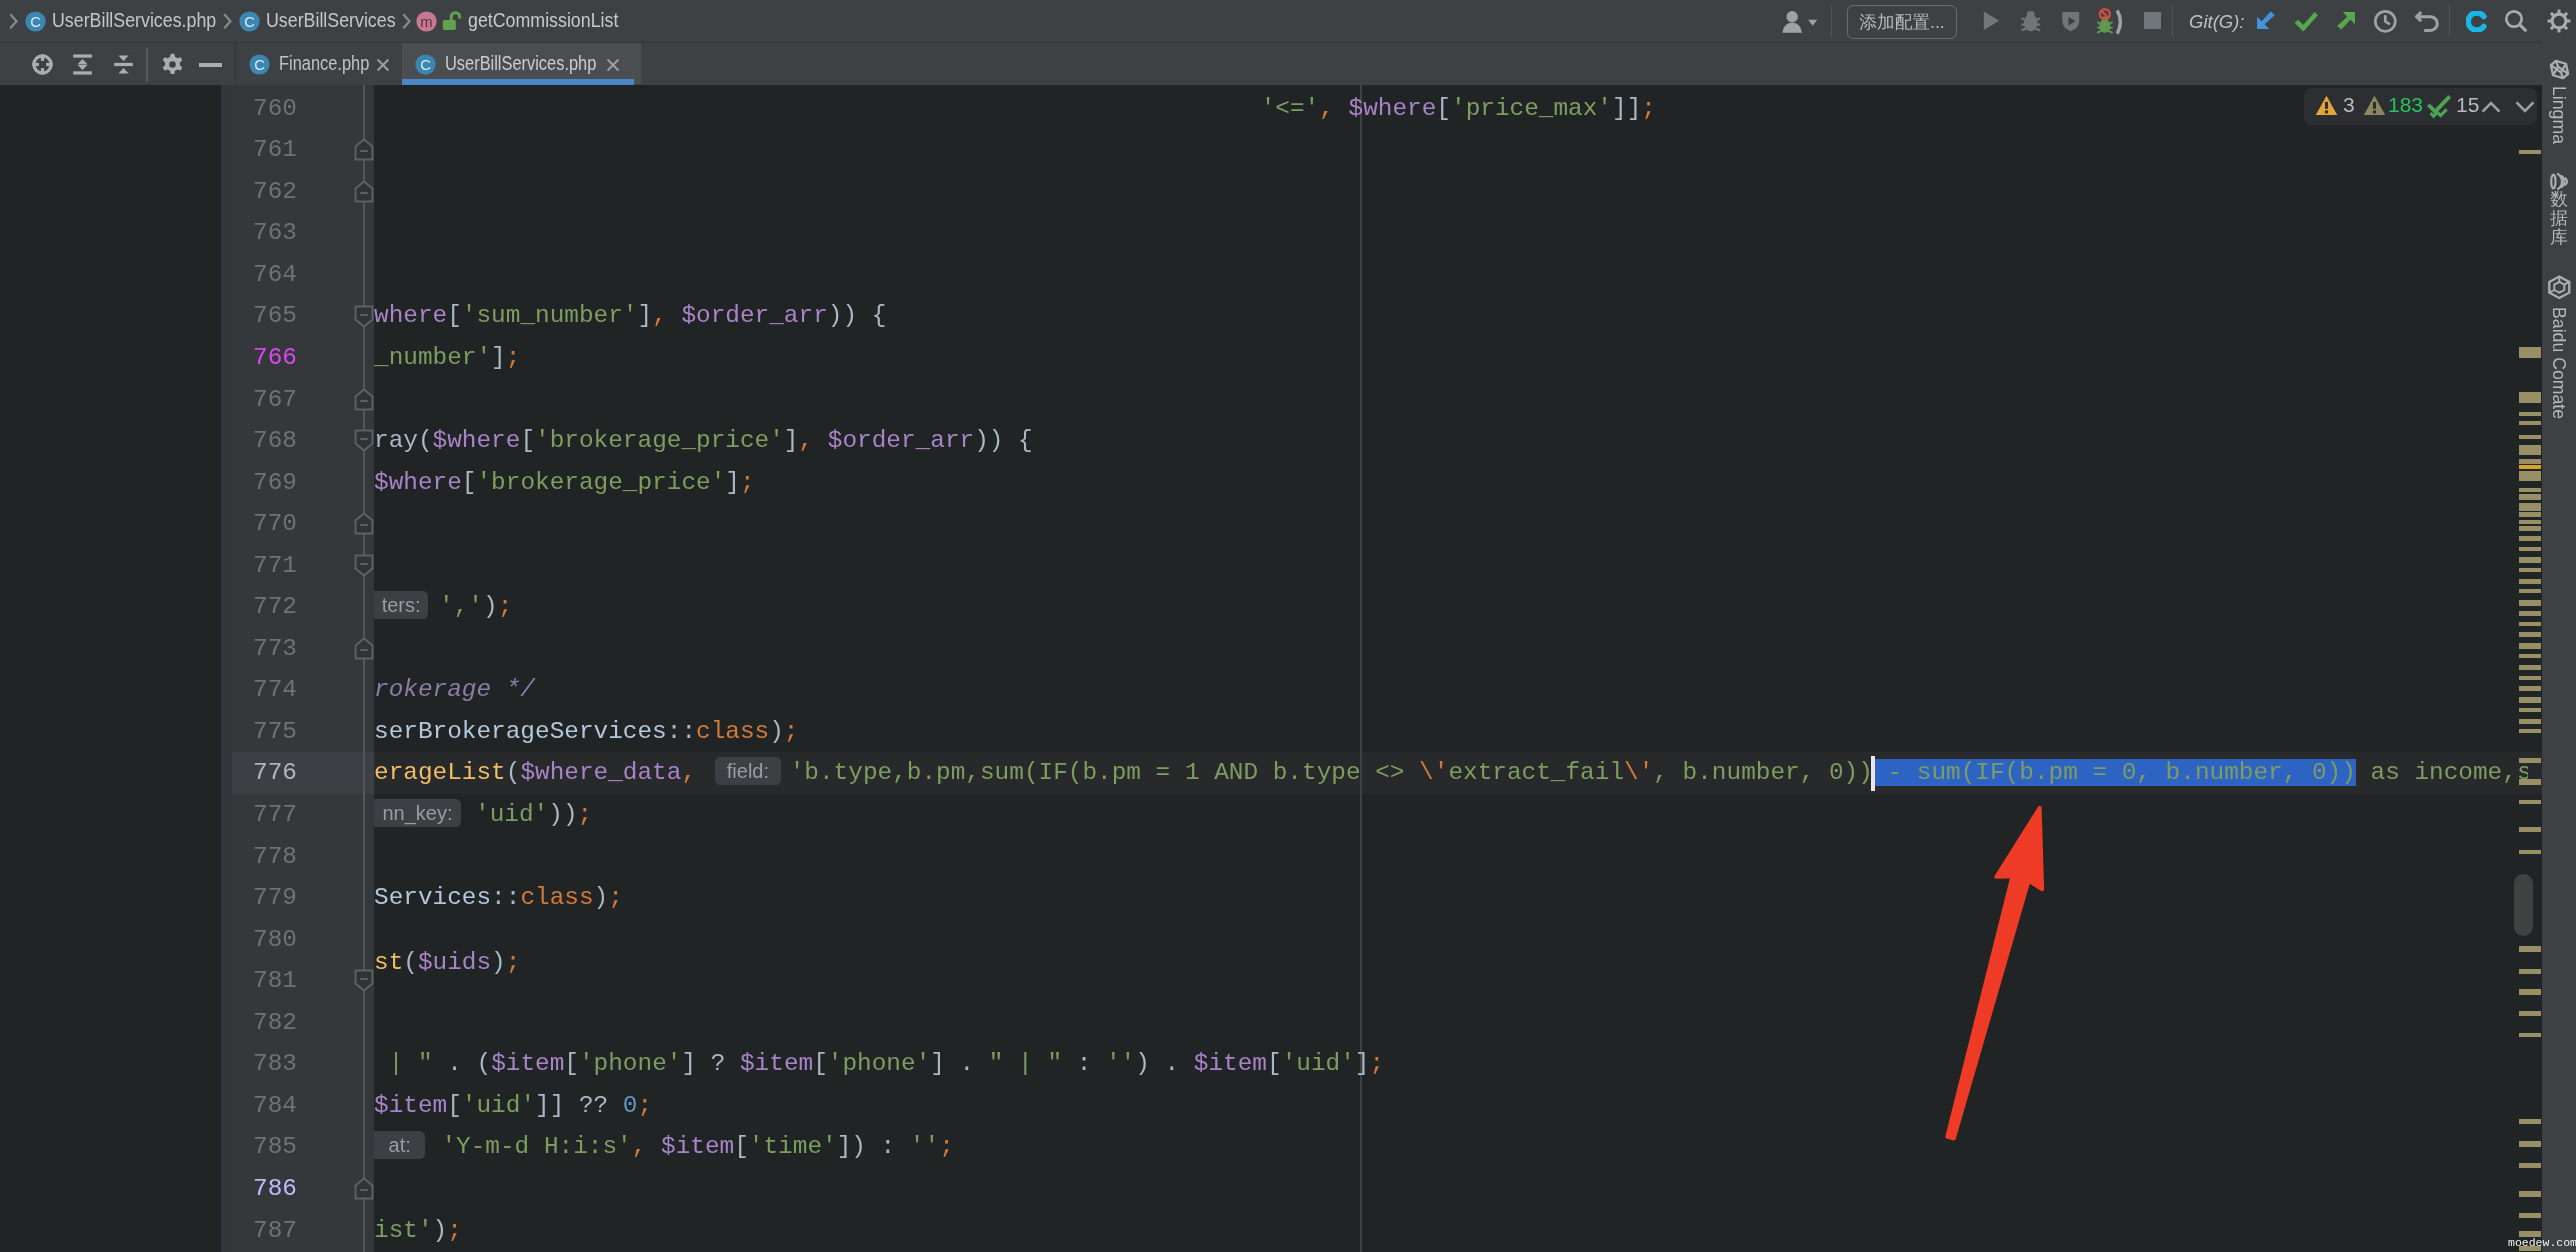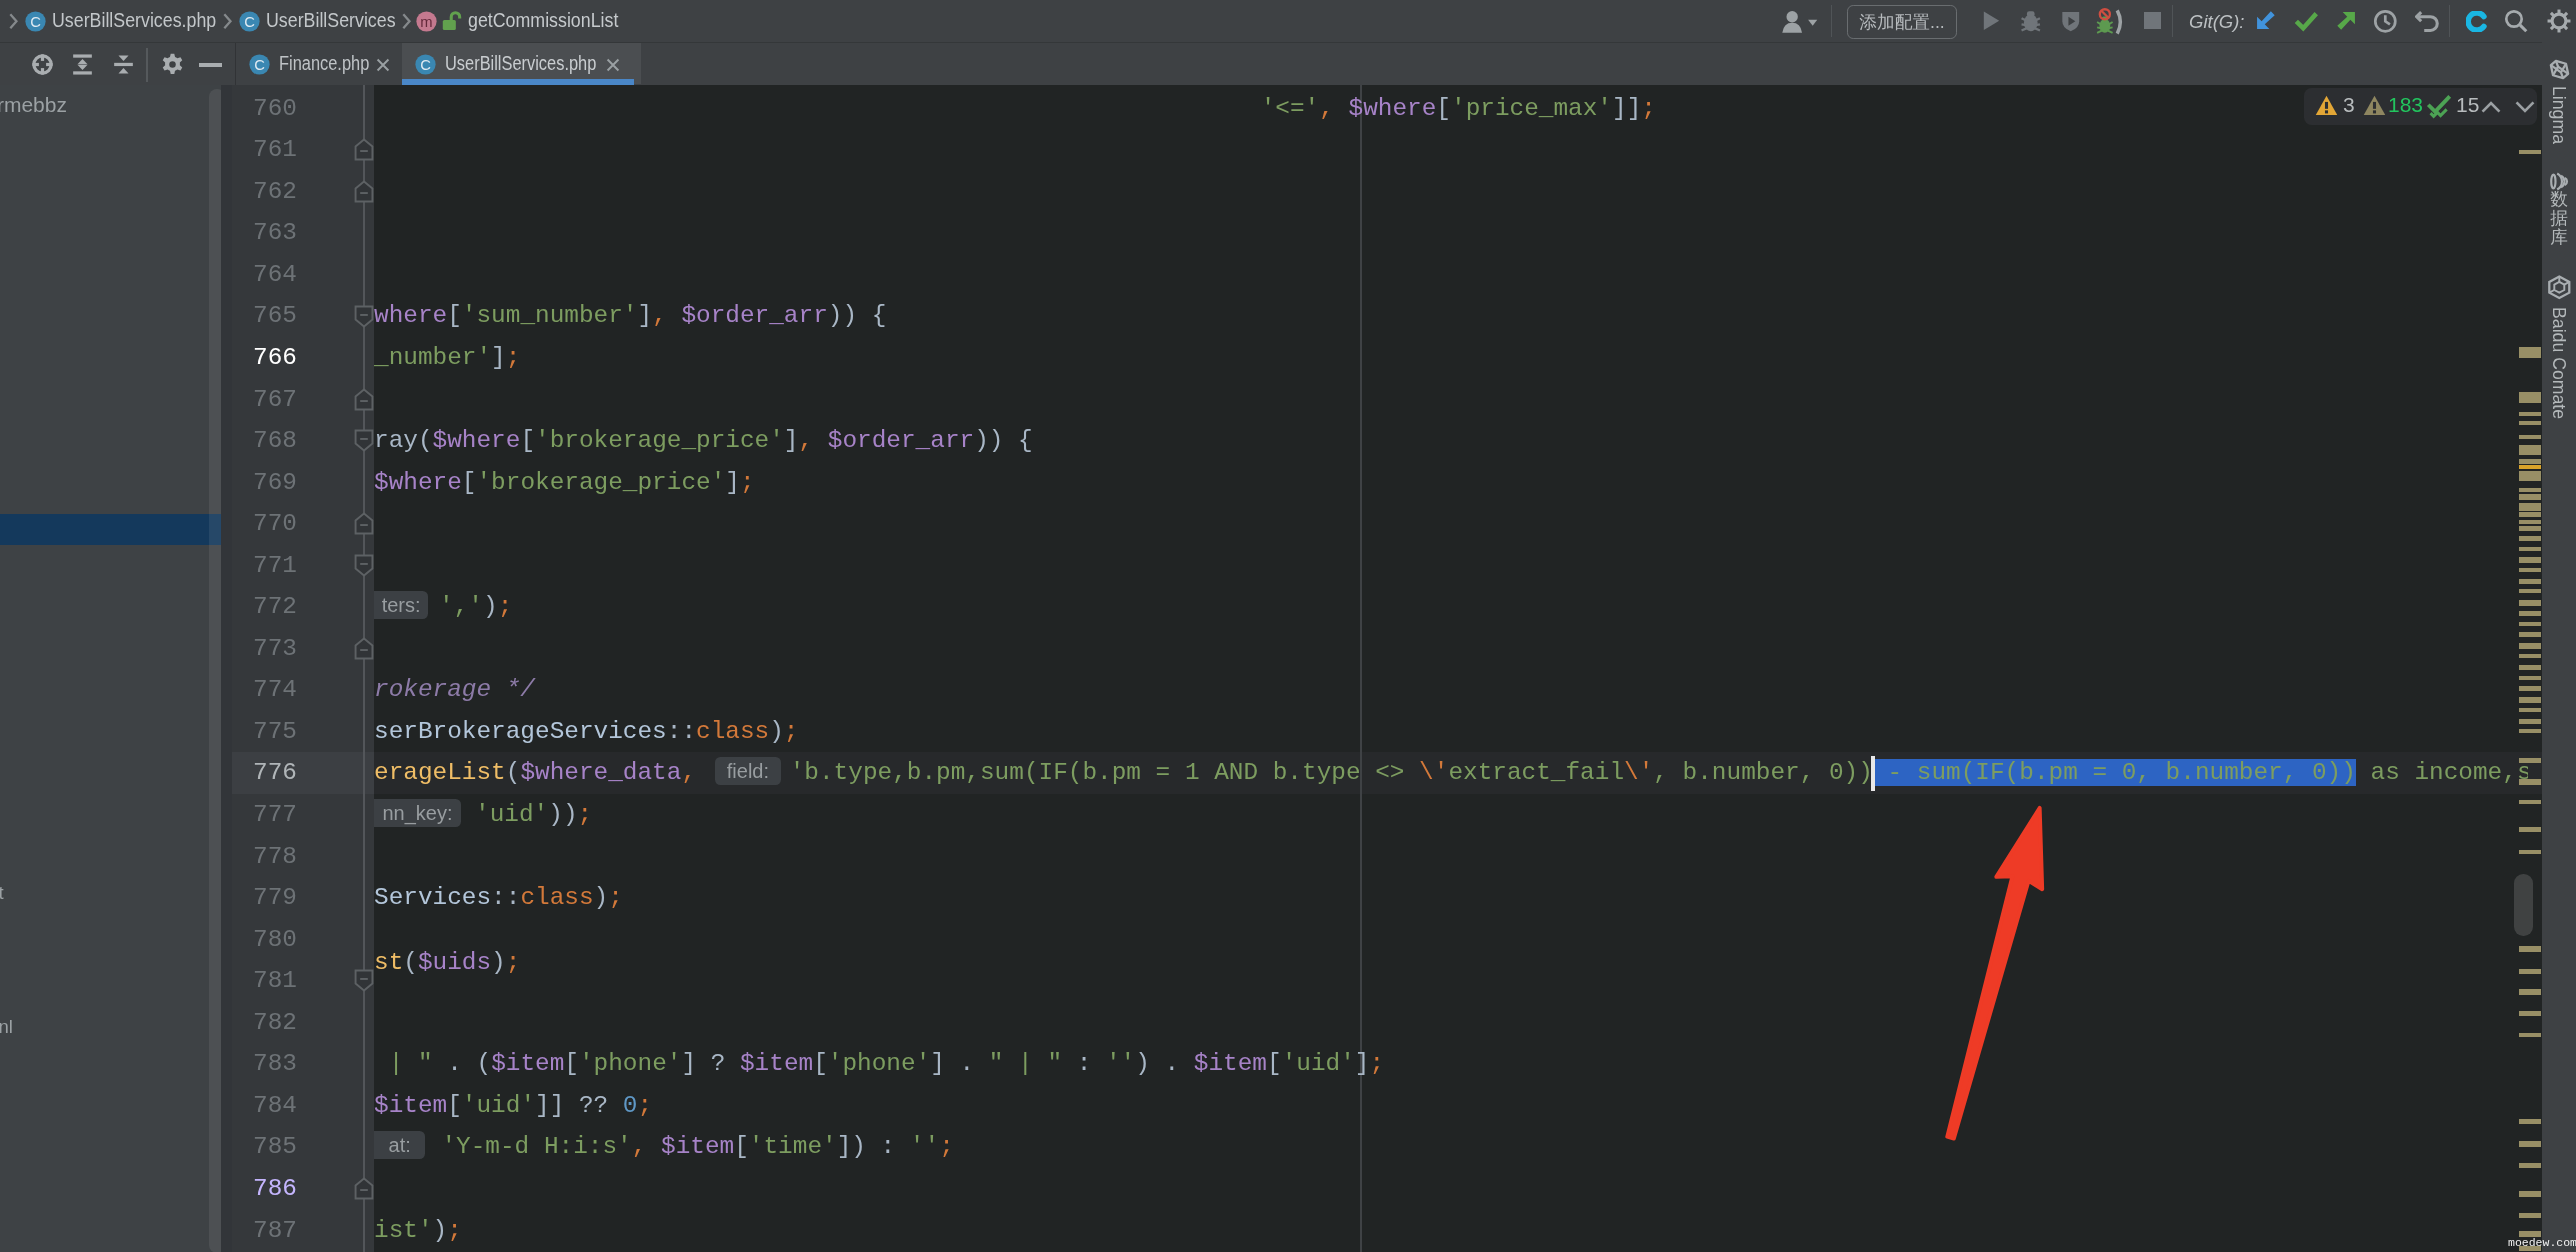--- a/index.html
+++ b/index.html
@@ -178,45 +178,38 @@
     <svg class="abs" style="left:415px;top:10.8px;" width="21" height="21" viewBox="0 0 27 27">
         <circle cx="13.5" cy="13.5" r="13" fill="#3a87b2"></circle>
         <text x="13.5" y="20" text-anchor="middle" font-size="19" fill="#dfeaf2" font-family="Liberation Sans">C</text>
       </svg>
     <span class="abs" style="left:445px;top:9.2px;color:#c9cdd0;font-size:20px;display:inline-block;transform:scaleX(0.82);transform-origin:0 0;">UserBillServices.php</span>
     <svg class="abs" style="left:606px;top:14.6px;" width="14" height="14" viewBox="0 0 18 18">
         <path d="M2 2 L16 16 M16 2 L2 16" stroke="#9aa0a3" stroke-width="2.5"></path>
       </svg>
     <div class="abs" style="left:402px;top:36px;width:232px;height:9.2px;background:#4a87c8;"></div>
   </div>
-  <div class="abs" id="leftpanel">
-    <span class="abs" style="left:-3.1px;top:7.7px;color:#9ba1a4;font-size:21px;">rmebbz</span>
-    <div class="abs" style="left:0;top:429px;width:221px;height:31px;background:#14395c;"></div>
-    <span class="abs" style="left:-1.5px;top:797px;color:#9ba1a4;font-size:18.5px;">t</span>
-    <span class="abs" style="left:-1.5px;top:931px;color:#9ba1a4;font-size:18.5px;">nl</span>
-    <div class="abs" style="left:209px;top:3.8px;width:16px;height:1164px;background:rgba(255,255,255,0.08);border-radius:8.5px;"></div>
-  </div>
   <div class="abs" id="splitter"></div>
   <div class="abs" id="gutter"></div>
   <div class="abs" id="editor"></div>
 
   <div class="abs" style="left:232px;top:752px;width:142px;height:42px;background:#3c3f43;"></div>
   <div class="abs" style="left:374px;top:752px;width:2168px;height:42px;background:#27292b;"></div>
 
   <div class="abs" style="left:363px;top:85px;width:1.5px;height:1168px;background:#53565a;"></div>
 
   <div class="abs" style="left:1360px;top:85px;width:2.3px;height:1168px;background:#3f4245;"></div>
   <div id="gutternums">
   <div class="ln" style="top:88px;color:#6d7276;">760</div>
   <div class="ln" style="top:129px;color:#6d7276;">761</div>
   <div class="ln" style="top:171px;color:#6d7276;">762</div>
   <div class="ln" style="top:212px;color:#6d7276;">763</div>
   <div class="ln" style="top:254px;color:#6d7276;">764</div>
   <div class="ln" style="top:295px;color:#6d7276;">765</div>
-  <div class="ln" style="top:337px;color:#ffffff;">766</div>
+  <div class="ln" style="top:337px;color:#d946ef;">766</div>
   <div class="ln" style="top:379px;color:#6d7276;">767</div>
   <div class="ln" style="top:420px;color:#6d7276;">768</div>
   <div class="ln" style="top:462px;color:#6d7276;">769</div>
   <div class="ln" style="top:503px;color:#6d7276;">770</div>
   <div class="ln" style="top:545px;color:#6d7276;">771</div>
   <div class="ln" style="top:586px;color:#6d7276;">772</div>
   <div class="ln" style="top:628px;color:#6d7276;">773</div>
   <div class="ln" style="top:669px;color:#6d7276;">774</div>
   <div class="ln" style="top:711px;color:#6d7276;">775</div>
   <div class="ln" style="top:752px;color:#b0b5b8;">776</div>

